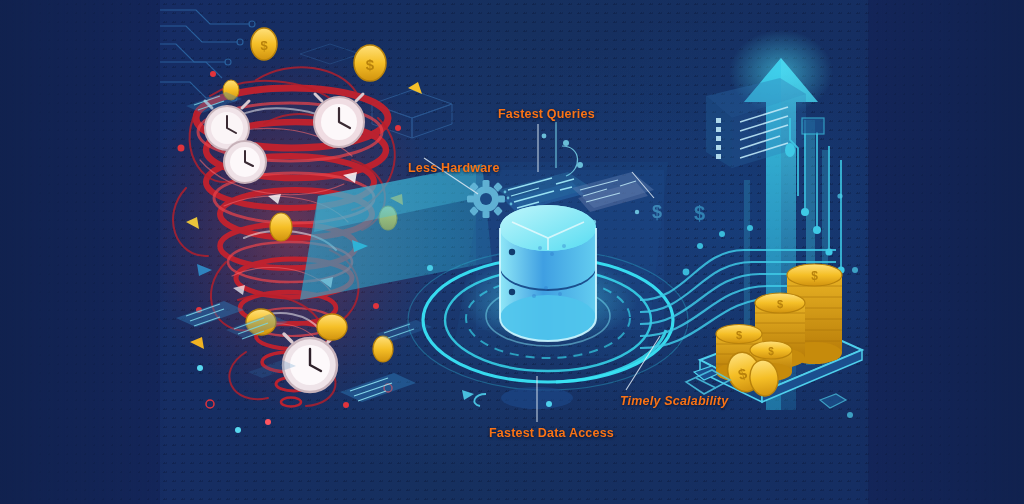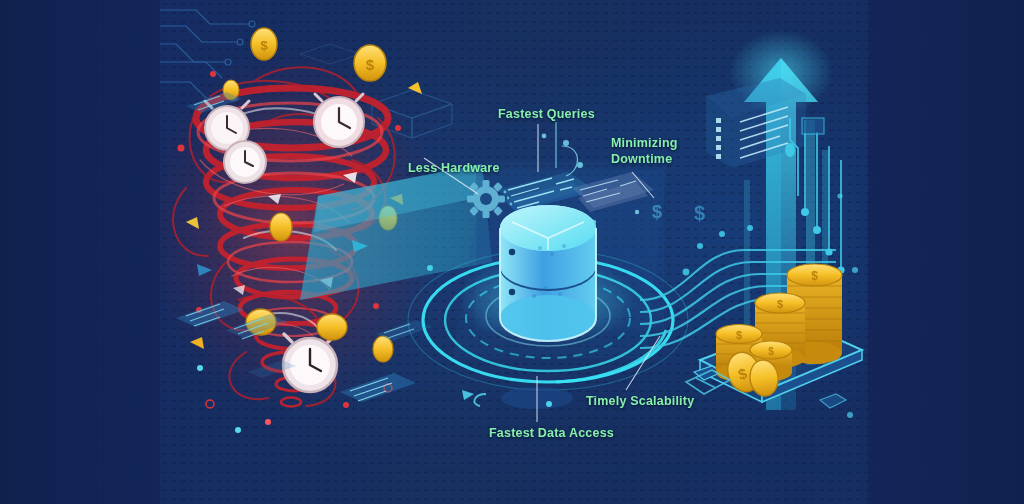--- a/index.html
+++ b/index.html
@@ -26,28 +26,28 @@
     position:absolute;inset:0;
     background-image:radial-gradient(rgba(9,20,52,.5) 1px, transparent 1px);
     background-size:9px 9px;opacity:.6;
   }
   .vignette{
     position:absolute;inset:0;
     background:linear-gradient(90deg,#11224f 0%,rgba(17,34,79,0) 16%,rgba(17,34,79,0) 84%,#11224f 100%);
   }
   svg.art{position:absolute;left:0;top:0;width:1024px;height:504px;}
   .label{
-    position:absolute;color:#86efac;font-weight:bold;font-size:12.5px;
+    position:absolute;color:#f97316;font-weight:bold;font-size:12.5px;
     letter-spacing:.2px;line-height:1.25;
     text-shadow:0 1px 3px rgba(4,12,36,.9);white-space:pre-line;
   }
   .lbl-less{left:408px;top:141px;margin-top:20px;}
   .lbl-fast{left:498px;top:107px;}
   .lbl-min{left:611px;top:136px;}
-  .lbl-scal{left:586px;top:394px;}
+  .lbl-scal{left:620px;top:394px;font-style:italic;}
   .lbl-data{left:489px;top:426px;}
 </style>
 </head>
 <body>
 
 <div id="stage">
 
   <div class="layer">
     <div class="illus-bg"></div>
     <div class="dotgrid"></div>
@@ -563,18 +563,16 @@
       </g>
 
     </g>
     <rect x="0" y="0" width="1024" height="504" fill="none"></rect>
   </svg>
 
   <div class="vignette"></div>
 
   <div class="label lbl-less">Less Hardware</div>
   <div class="label lbl-fast">Fastest Queries</div>
-  <div class="label lbl-min">Minimizing
-Downtime</div>
   <div class="label lbl-scal">Timely Scalability</div>
   <div class="label lbl-data">Fastest Data Access</div>
 
 </div>
 
 </body></html>

